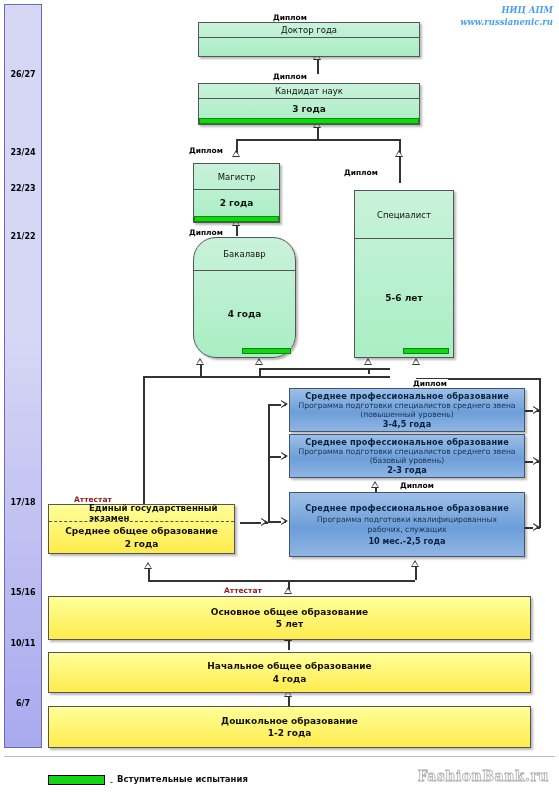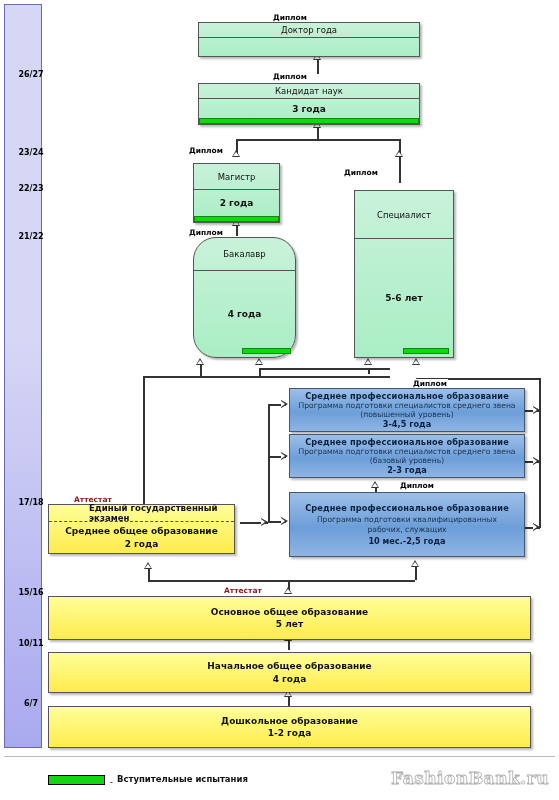--- a/index.html
+++ b/index.html
@@ -12,21 +12,21 @@
   }
   #stage { position:absolute; left:0; top:0; width:559px; height:800px; }
 
   
   .agebar {
     position:absolute; left:4px; top:4px; width:38px; height:744px;
     background:linear-gradient(to bottom,#d6d6f5 0%,#d6d6f5 45%,#a9a9ef 100%);
     border:1px solid #6a6ab0;
   }
   .agelabel {
-    position:absolute; left:12px; width:38px; text-align:center;
+    position:absolute; left:4px; width:38px; text-align:center;
     font-size:8px; font-weight:bold; color:#000;
     font-family:"DejaVu Sans","Liberation Sans",sans-serif;
   }
 
   
   .box {
     position:absolute;
     border:1px solid #555;
     box-shadow:2px 2px 2px rgba(0,0,0,0.28);
   }
@@ -132,31 +132,35 @@
     position:absolute; left:48px; top:775px; width:57px; height:10px;
     background:#12d612; border:1px solid #000;
   }
   .legend-dot { position:absolute; left:110px; top:778px; font-size:8px; color:#000; }
   .legend-text {
     position:absolute; left:117px; top:774px; font-size:8.5px; font-weight:bold; color:#111;
   }
   .watermark {
     position:absolute; right:10px; top:768px;
     font-family:"DejaVu Serif","Liberation Serif",serif;
-    font-weight:bold; font-size:17px; letter-spacing:0.5px;
+    font-weight:bold; font-size:14px; letter-spacing:0.5px;
     color:rgba(255,255,255,0.1);
     -webkit-text-stroke:0.8px rgba(160,160,160,0.85);
     text-shadow:0 1px 0 rgba(255,255,255,0.6);
   }
 </style>
 </head>
 <body>
 
 <div id="stage">
 
+  <div class="logo">
+    <div>НИЦ АПМ</div>
+    <div>www.russianenic.ru</div>
+  </div>
 
   <div class="agebar"></div>
   <div class="agelabel" style="top:70px">26/27</div>
   <div class="agelabel" style="top:148px">23/24</div>
   <div class="agelabel" style="top:184px">22/23</div>
   <div class="agelabel" style="top:232px">21/22</div>
   <div class="agelabel" style="top:498px">17/18</div>
   <div class="agelabel" style="top:588px">15/16</div>
   <div class="agelabel" style="top:639px">10/11</div>
   <div class="agelabel" style="top:699px">6/7</div>

